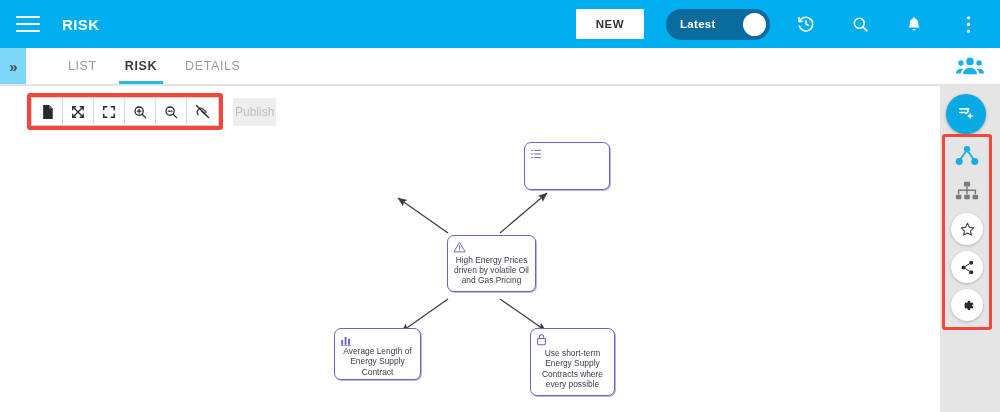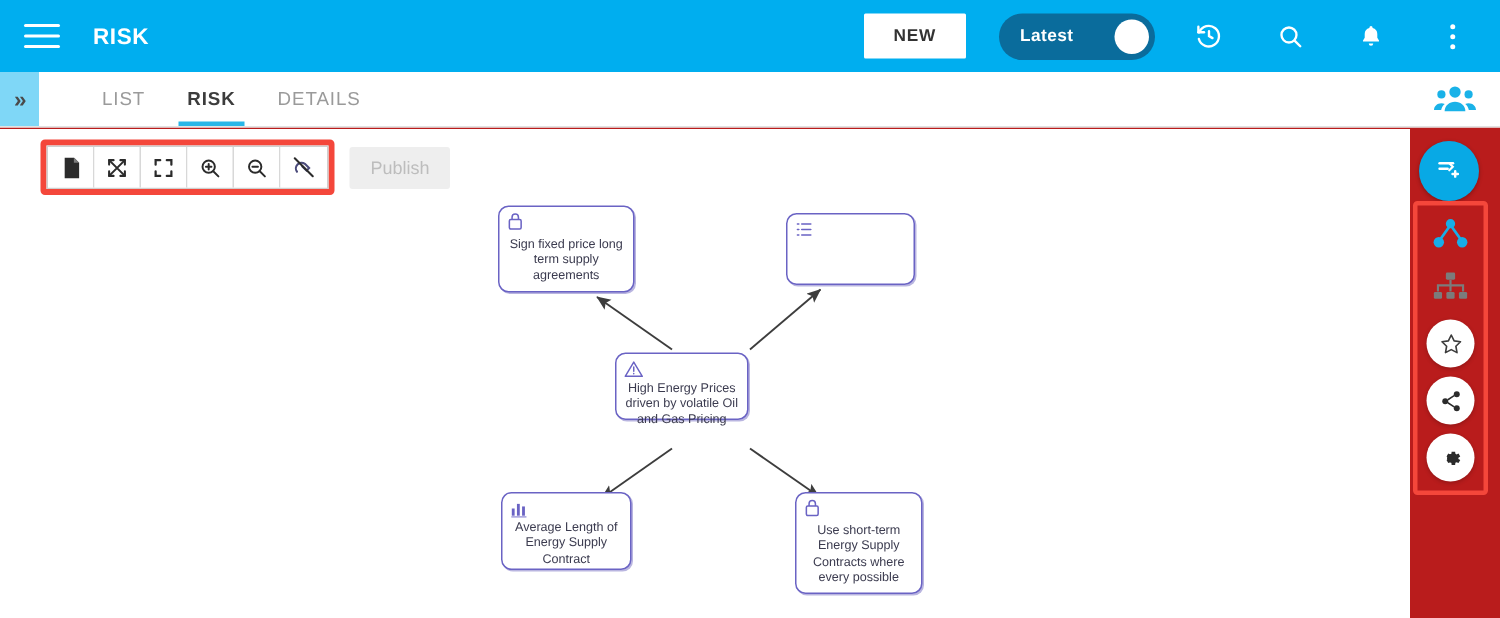--- a/index.html
+++ b/index.html
@@ -2,21 +2,21 @@
 <html><head>
 <meta charset="utf-8">
 <style>
   * { box-sizing: border-box; margin: 0; padding: 0; }
   html, body {
     width: 1000px; height: 412px;
     font-family: "Liberation Sans", sans-serif;
     background: #ffffff;
     overflow: hidden;
   }
-  #app { position: relative; width: 1000px; height: 412px; background: #b91c1c; }
+  #app { position: relative; width: 1000px; height: 412px; background: #e5e5e5; }
 
   
   .topbar {
     position: absolute; left: 0; top: 0; width: 1000px; height: 48px;
     background: #00AEEF;
     display: flex; align-items: center;
   }
   .hamburger {
     width: 24px; height: 16px; margin-left: 16px;
     display: flex; flex-direction: column; justify-content: space-between;
@@ -92,21 +92,21 @@
   .toolbar {
     display: flex; background: #ffffff; border: 1px solid #cfcfcf;
   }
   .tb-btn {
     width: 31px; height: 27px; display: flex; align-items: center; justify-content: center;
     border-right: 1px solid #d8d8d8; cursor: pointer; background: #ffffff;
   }
   .tb-btn:last-child { border-right: none; }
   .publish-btn {
     margin-left: 10px; background: #eeeeee; color: #bdbdbd; font-size: 12px;
-    padding: 7px 14px; border: none; border-radius: 2px; cursor: default;
+    padding: 7px 2px; border: none; border-radius: 2px; cursor: default;
   }
 
   
   .canvas {
     position: absolute; left: 0; top: 86px; width: 940px; height: 326px;
     background: #ffffff; overflow: hidden;
   }
   .gnode {
     position: absolute; background: #ffffff;
     border: 1.4px solid #6a63c4; border-radius: 7px;
@@ -230,40 +230,31 @@
         </marker>
       </defs>
       <g stroke="#3d3d3d" stroke-width="1.25" fill="none" marker-end="url(#arrow)">
         <line x1="448" y1="147" x2="398" y2="112"></line>
         <line x1="500" y1="147" x2="547" y2="107"></line>
         <line x1="448" y1="213" x2="401" y2="246"></line>
         <line x1="500" y1="213" x2="546" y2="245"></line>
       </g>
     </svg>
 
-    <div class="gnode" style="left:332px; top:51px; width:91px; height:58px;">
-      <div class="nico">
-        <svg width="11" height="13" viewBox="0 0 14 16" fill="none" stroke="#6a63c4" stroke-width="1.3">
-          <rect x="2" y="6.6" width="10" height="8" rx="1.2"></rect>
-          <path d="M4.3 6.6V4.6a2.7 2.7 0 0 1 5.4 0v2"></path>
-        </svg>
-      </div>
-      <div class="ntext">Sign fixed price long term supply agreements</div>
-    </div>
 
     <div class="gnode" style="left:524px; top:56px; width:86px; height:48px;">
       <div class="nico">
         <svg width="12" height="12" viewBox="0 0 15 15" fill="none" stroke="#6a63c4" stroke-width="1.25" stroke-linecap="round">
           <path d="M2 3h1.2M2 7.5h1.2M2 12h1.2"></path>
           <path d="M5.6 3h7.6M5.6 7.5h7.6M5.6 12h7.6"></path>
         </svg>
       </div>
     </div>
 
-    <div class="gnode" style="left:410px; top:149px; width:89px; height:45px;">
+    <div class="gnode" style="left:447px; top:149px; width:89px; height:57px;">
       <div class="nico">
         <svg width="13" height="12" viewBox="0 0 16 14" fill="none" stroke="#6a63c4" stroke-width="1.2" stroke-linejoin="round">
           <path d="M8 1.3 L15 13 H1 Z"></path>
           <path d="M8 5.4v3.4" stroke-linecap="round"></path>
           <circle cx="8" cy="10.8" r=".65" fill="#6a63c4" stroke="none"></circle>
         </svg>
       </div>
       <div class="ntext">High Energy Prices driven by volatile Oil and Gas Pricing</div>
     </div>
 

